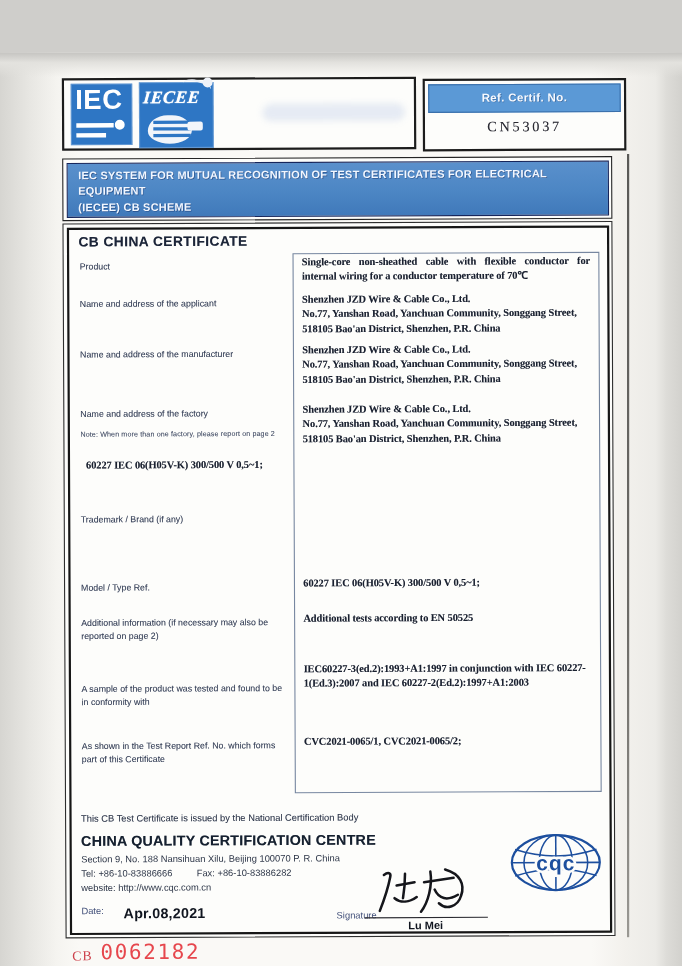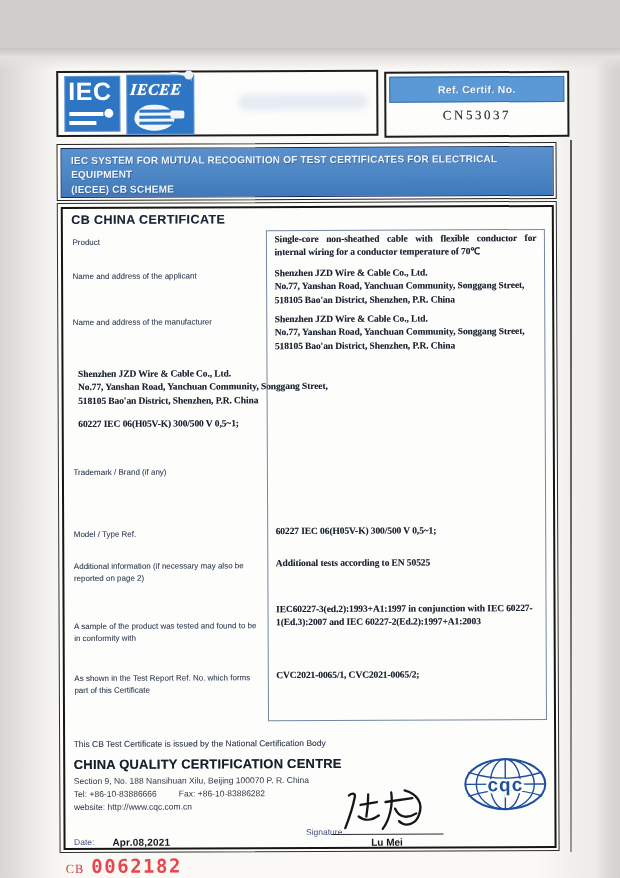--- a/index.html
+++ b/index.html
@@ -66,33 +66,33 @@
   .r9 .label-cell{padding-top:20px;}
   .field-note{margin-top:8px;font-size:6.5px;color:#49536a;letter-spacing:.1px;}
 
   
   .issued-line{position:absolute;left:9px;top:530px;font-size:8.5px;color:#333c4e;text-shadow:0 0 .5px rgba(40,50,80,.35);}
   .org-name{position:absolute;left:9px;top:548px;font-weight:700;font-size:13px;letter-spacing:.2px;color:#15202f;text-shadow:0 0 .5px rgba(20,30,50,.5);}
   .org-addr{position:absolute;left:9px;top:567px;font-size:8.5px;color:#2c3547;}
   .org-telfax{position:absolute;left:9px;top:580px;font-size:8.5px;color:#2c3547;}
   .org-telfax .fax{margin-left:22px;}
   .org-web{position:absolute;left:9px;top:593px;font-size:8.5px;color:#2c3547;}
-  .date-row{position:absolute;left:9px;top:628px;display:flex;align-items:flex-start;}
+  .date-row{position:absolute;left:9px;top:614px;display:flex;align-items:flex-start;}
   .date-label{font-size:8.5px;color:#42507a;margin-right:18px;}
-  .date-value{font-weight:700;font-size:10px;color:#10151f;letter-spacing:.2px;}
+  .date-value{font-weight:700;font-size:13px;color:#10151f;letter-spacing:.2px;}
   .sig-label{position:absolute;left:241px;top:619px;font-size:8.5px;color:#42507a;text-align:right;}
   .sig-art{position:absolute;left:268px;top:578px;width:110px;height:48px;}
   .sig-line{position:absolute;left:266px;top:626px;width:112px;border-top:1.5px solid #2a2a30;}
   .sig-name{position:absolute;left:266px;top:629px;width:112px;text-align:center;font-weight:700;font-size:10px;color:#10151f;}
   .cqc-logo{position:absolute;left:396px;top:548px;width:88px;height:58px;}
 
   
   .stamp{position:absolute;left:64px;top:806px;display:flex;align-items:flex-end;gap:7px;opacity:.92;}
   .stamp-cb{font-family:"Liberation Serif",serif;font-size:12.5px;letter-spacing:1px;color:#c9303c;}
-  .stamp-no{font-family:"DejaVu Sans Mono",monospace;font-weight:700;font-size:19px;letter-spacing:1.5px;color:#e5383f;}
+  .stamp-no{font-family:"DejaVu Sans Mono",monospace;font-weight:400;font-size:19px;letter-spacing:1.5px;color:#e5383f;}
   .qr-row{position:absolute;left:377px;top:831px;display:flex;align-items:center;gap:10px;}
   .qr-text{font-size:15px;font-weight:500;letter-spacing:1.5px;color:#161616;}
 </style>
 </head>
 <body>
 
 <div class="canvas">
   <div class="frame-right"></div>
   <div class="doc">
 
@@ -146,20 +146,24 @@
 No.77, Yanshan Road, Yanchuan Community, Songgang Street,
 518105 Bao'an District, Shenzhen, P.R. China</div>
           </div>
           <div class="row r2">
             <div class="label-cell">Name and address of the manufacturer</div>
             <div class="value-cell">Shenzhen JZD Wire &amp; Cable Co., Ltd.
 No.77, Yanshan Road, Yanchuan Community, Songgang Street,
 518105 Bao'an District, Shenzhen, P.R. China</div>
           </div>
           <div class="row r3">
+            <div class="label-cell">
+              <span>Name and address of the factory</span>
+              <div class="field-note">Note: When more than one factory, please report on page 2</div>
+            </div>
             <div class="value-cell">Shenzhen JZD Wire &amp; Cable Co., Ltd.
 No.77, Yanshan Road, Yanchuan Community, Songgang Street,
 518105 Bao'an District, Shenzhen, P.R. China</div>
           </div>
           <div class="row r4">
             <div class="value-cell">60227 IEC 06(H05V-K) 300/500 V 0,5~1;</div>
           </div>
           <div class="row r5">
             <div class="label-cell">Trademark / Brand (if any)</div>
             <div class="value-cell"></div>

